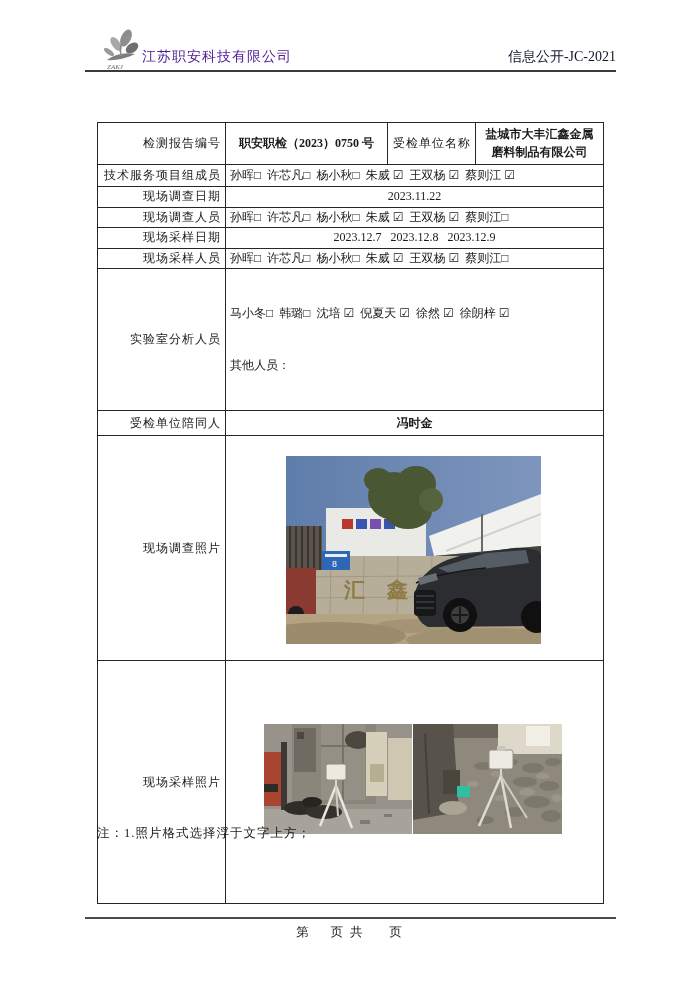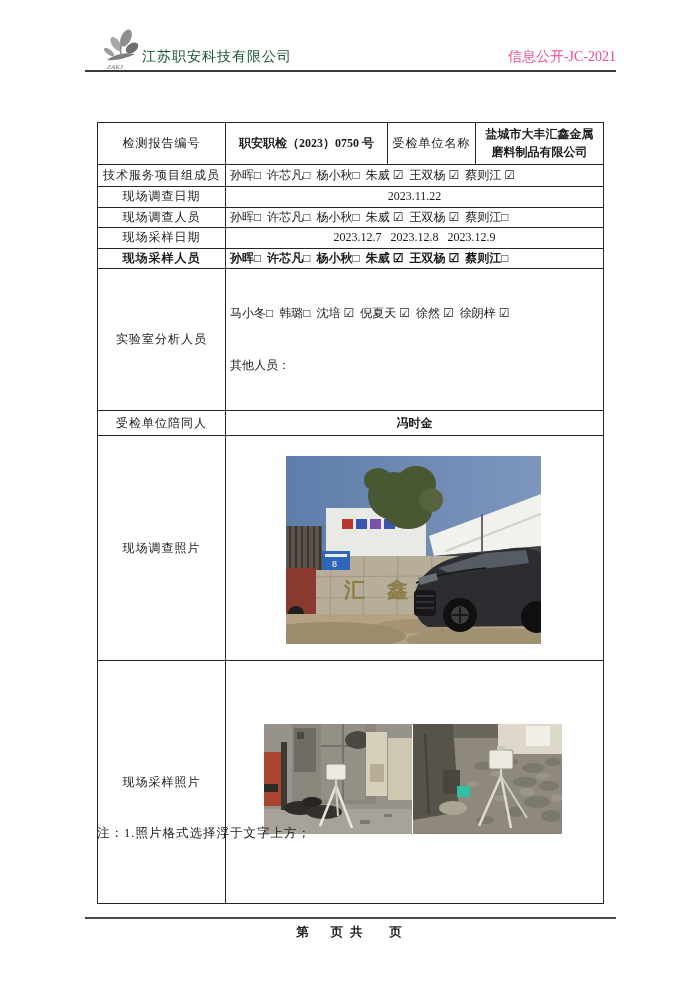--- a/index.html
+++ b/index.html
@@ -2,57 +2,57 @@
 <html><head>
 <meta charset="utf-8">
 <style>
   * { margin:0; padding:0; box-sizing:border-box; }
   body { background:#e8e8e8; font-family:"Liberation Serif","DejaVu Serif",serif; }
   .page { position:relative; width:700px; height:989px; background:#ffffff; margin:0 auto;
           color:#1a1a1a; overflow:hidden; }
 
   
   .hdr-logo { position:absolute; left:99px; top:28px; width:42px; height:44px; }
-  .hdr-company { position:absolute; left:142px; top:48px; font-size:14px; color:#14532d; letter-spacing:1px; }
-  .hdr-code { position:absolute; right:84px; top:48px; font-size:14px; color:#ec4899; }
+  .hdr-company { position:absolute; left:142px; top:48px; font-size:14px; color:#4c1d95; letter-spacing:1px; }
+  .hdr-code { position:absolute; right:84px; top:48px; font-size:14px; color:#0f172a; }
   .hdr-rule { position:absolute; left:85px; top:70px; width:531px; height:2px; background:#3a3a3a; }
 
   .doc-title { position:absolute; left:0; top:94px; width:100%; text-align:center;
                font-size:18px; font-weight:bold; letter-spacing:2px; }
 
   
   table.form { position:absolute; left:97px; top:122px; width:506px;
                border-collapse:collapse; table-layout:fixed; }
   table.form td { border:1.5px solid #262626; font-size:12px; line-height:1.45;
                   vertical-align:middle; padding:1px 4px; overflow:hidden; }
-  td.lbl { text-align:center; letter-spacing:1px; padding:1px 2px; }
+  td.lbl { text-align:right; letter-spacing:1px; padding:1px 2px; }
   td.val-c { text-align:center; white-space:pre-wrap; }
   td.val-l { text-align:left; padding-left:9px; white-space:pre-wrap; }
   td.bold { font-weight:bold; }
   .contact-name { font-size:16px; font-weight:bold; letter-spacing:4px; }
   .r1  { height:42px; }
   .r2  { height:46px; }
   .r3  { height:22px; }
   .r4  { height:21px; }
   .r5  { height:19px; }
   .r6  { height:18px; }
-  .r7  { height:17px;font-weight:bold; }
+  .r7  { height:17px; }
   .r8  { height:38px; }
   .r9  { height:25px; }
   .r10 { height:225px; }
   .r11 { height:243px; }
   td.photo-cell { position:relative; padding:0; }
   .photo1 { position:absolute; left:60px; top:20px; width:255px; height:188px; }
   .photo2wrap { position:absolute; left:38px; top:63px; width:298px; height:110px; display:flex; gap:1px; }
   .photo2wrap svg { display:block; }
 
   .note-line { position:absolute; left:97px; top:825px; font-size:12.5px; letter-spacing:1px; }
   .ftr-rule { position:absolute; left:85px; top:917px; width:531px; height:1.5px; background:#4a4a4a; }
   .ftr-text { position:absolute; left:0; top:924px; width:100%; text-align:center;
-              font-size:12.5px; white-space:pre-wrap; letter-spacing:2px;font-weight:bold; }
+              font-size:12.5px; white-space:pre-wrap; letter-spacing:2px; }
 </style>
 </head>
 <body>
 
 <div class="page">
 
   <svg class="hdr-logo" viewBox="0 0 42 44">
     <ellipse cx="27" cy="10" rx="5" ry="9" transform="rotate(25 27 10)" fill="#8f8f8f"></ellipse>
     <ellipse cx="17" cy="16" rx="4" ry="8" transform="rotate(-35 17 16)" fill="#a8a8a8"></ellipse>
     <ellipse cx="33" cy="20" rx="4.5" ry="7" transform="rotate(55 33 20)" fill="#6f6f6f"></ellipse>

